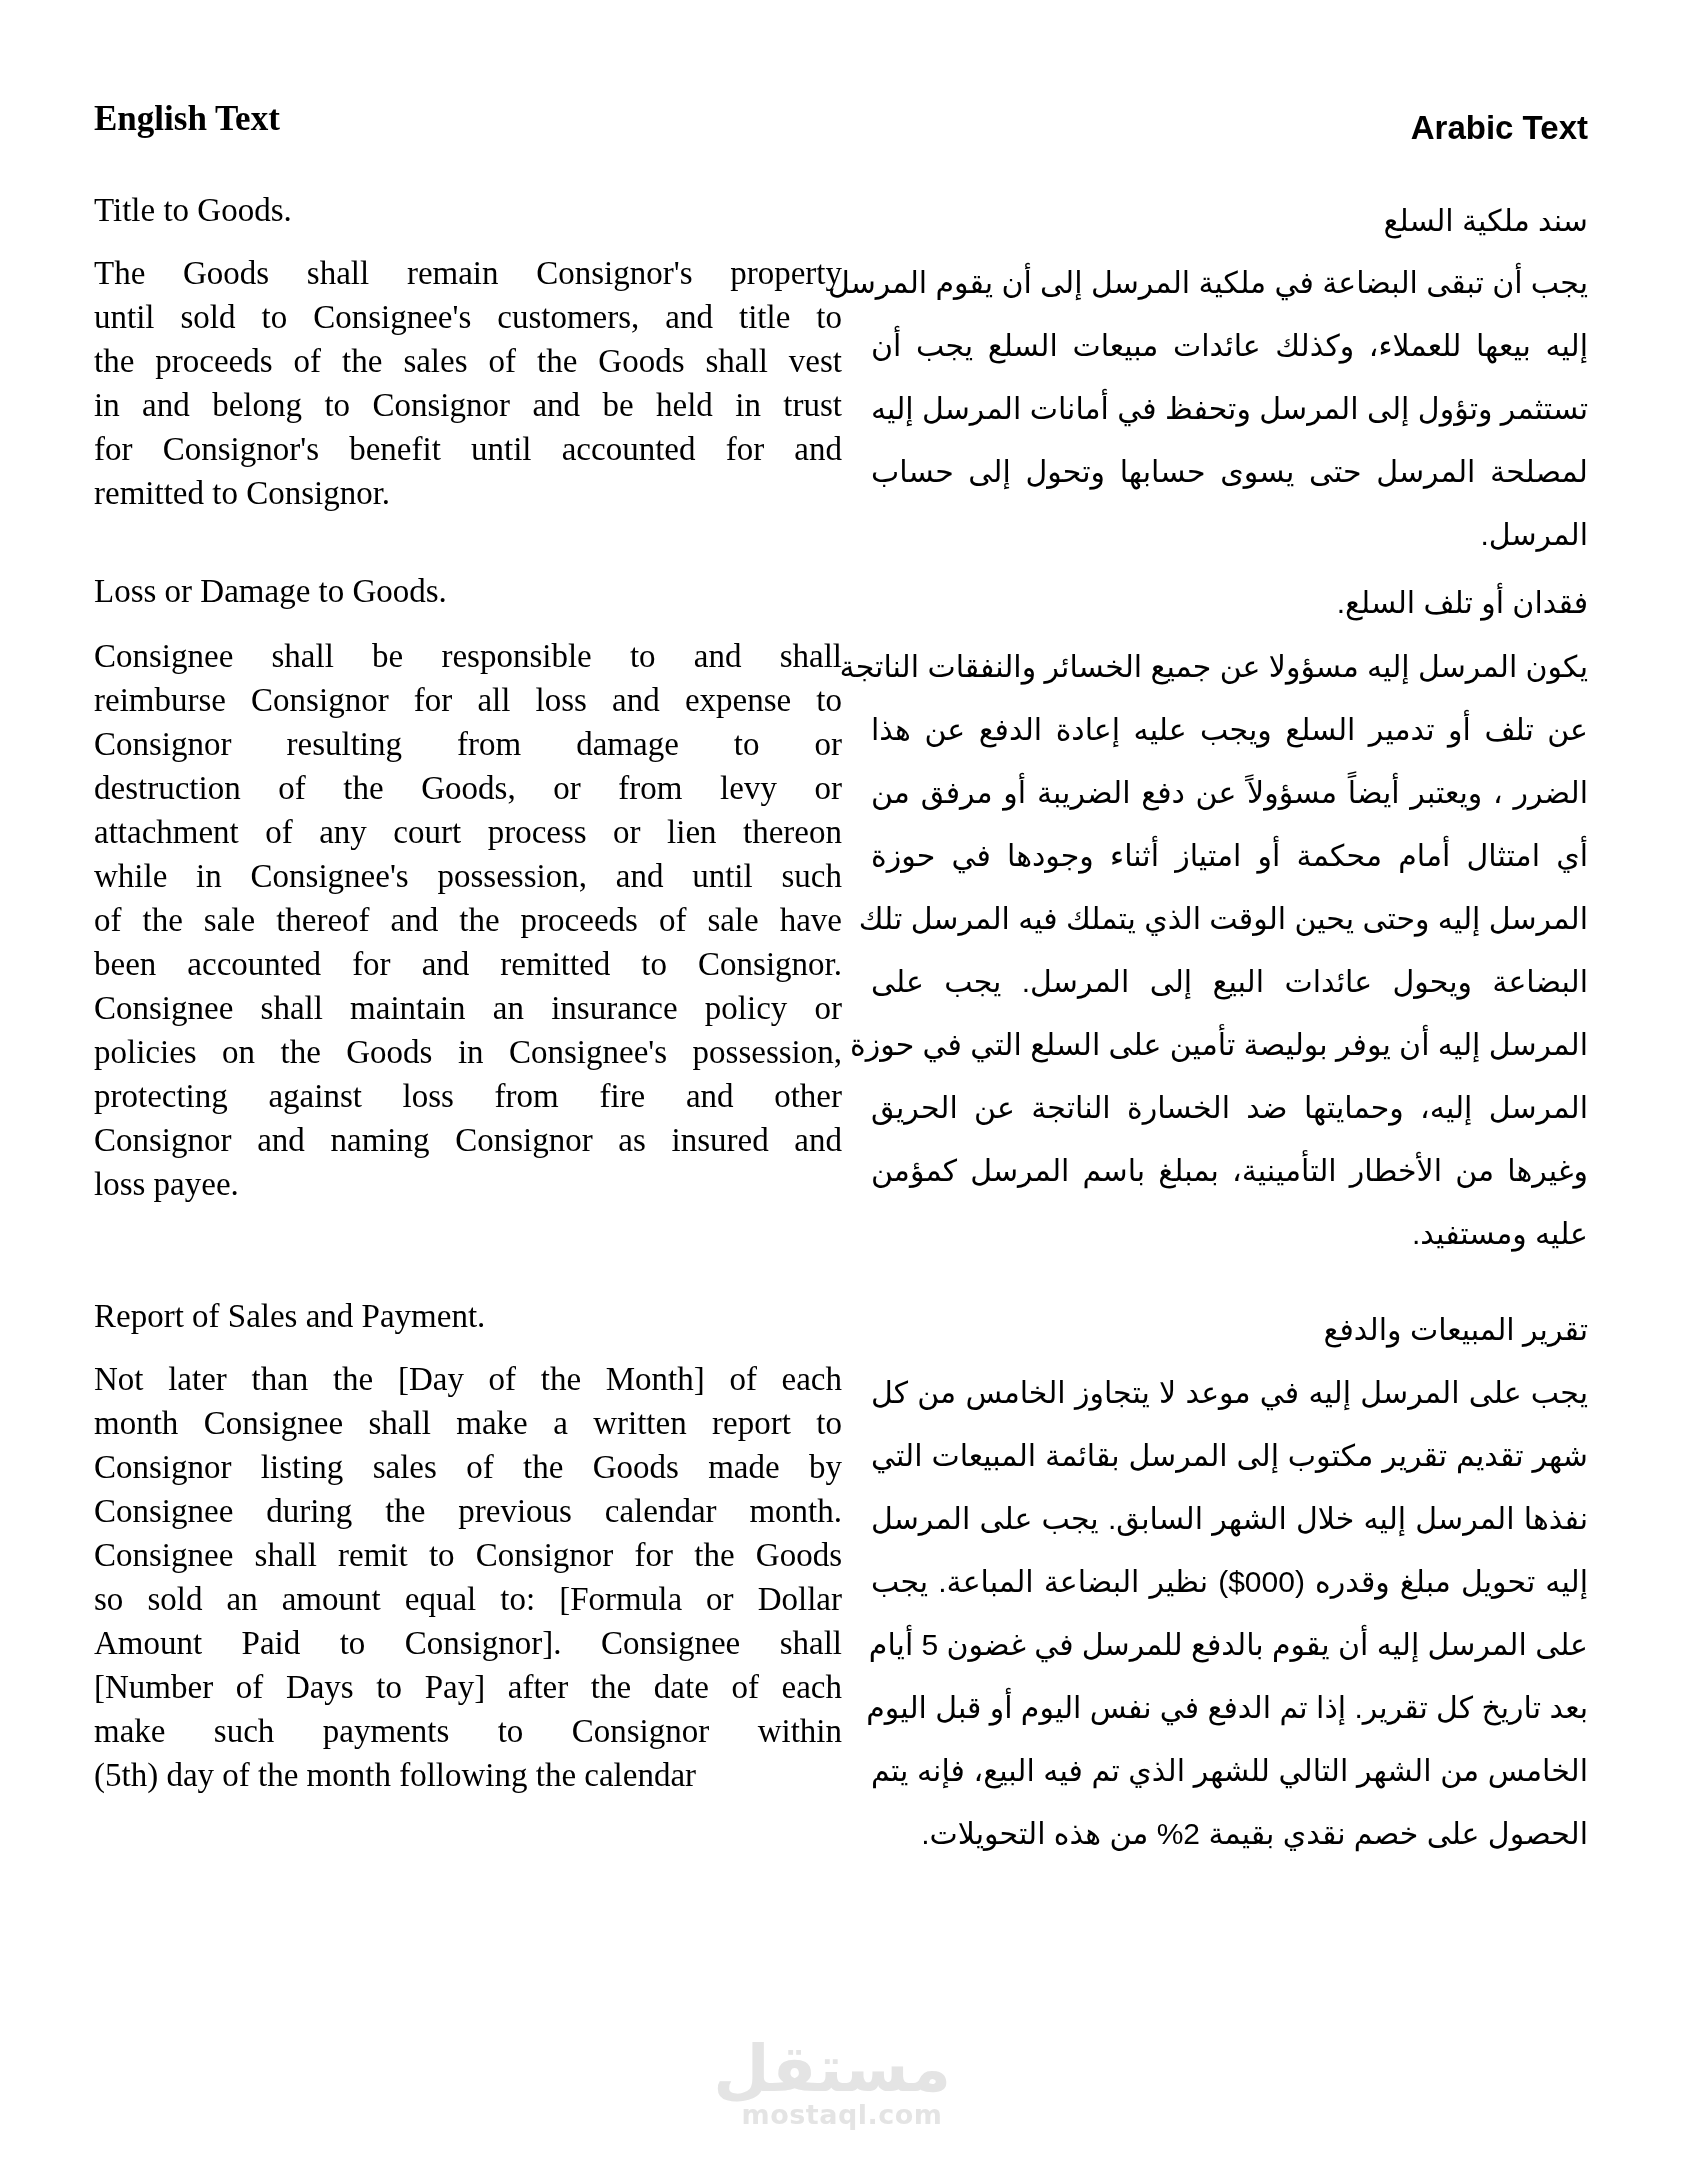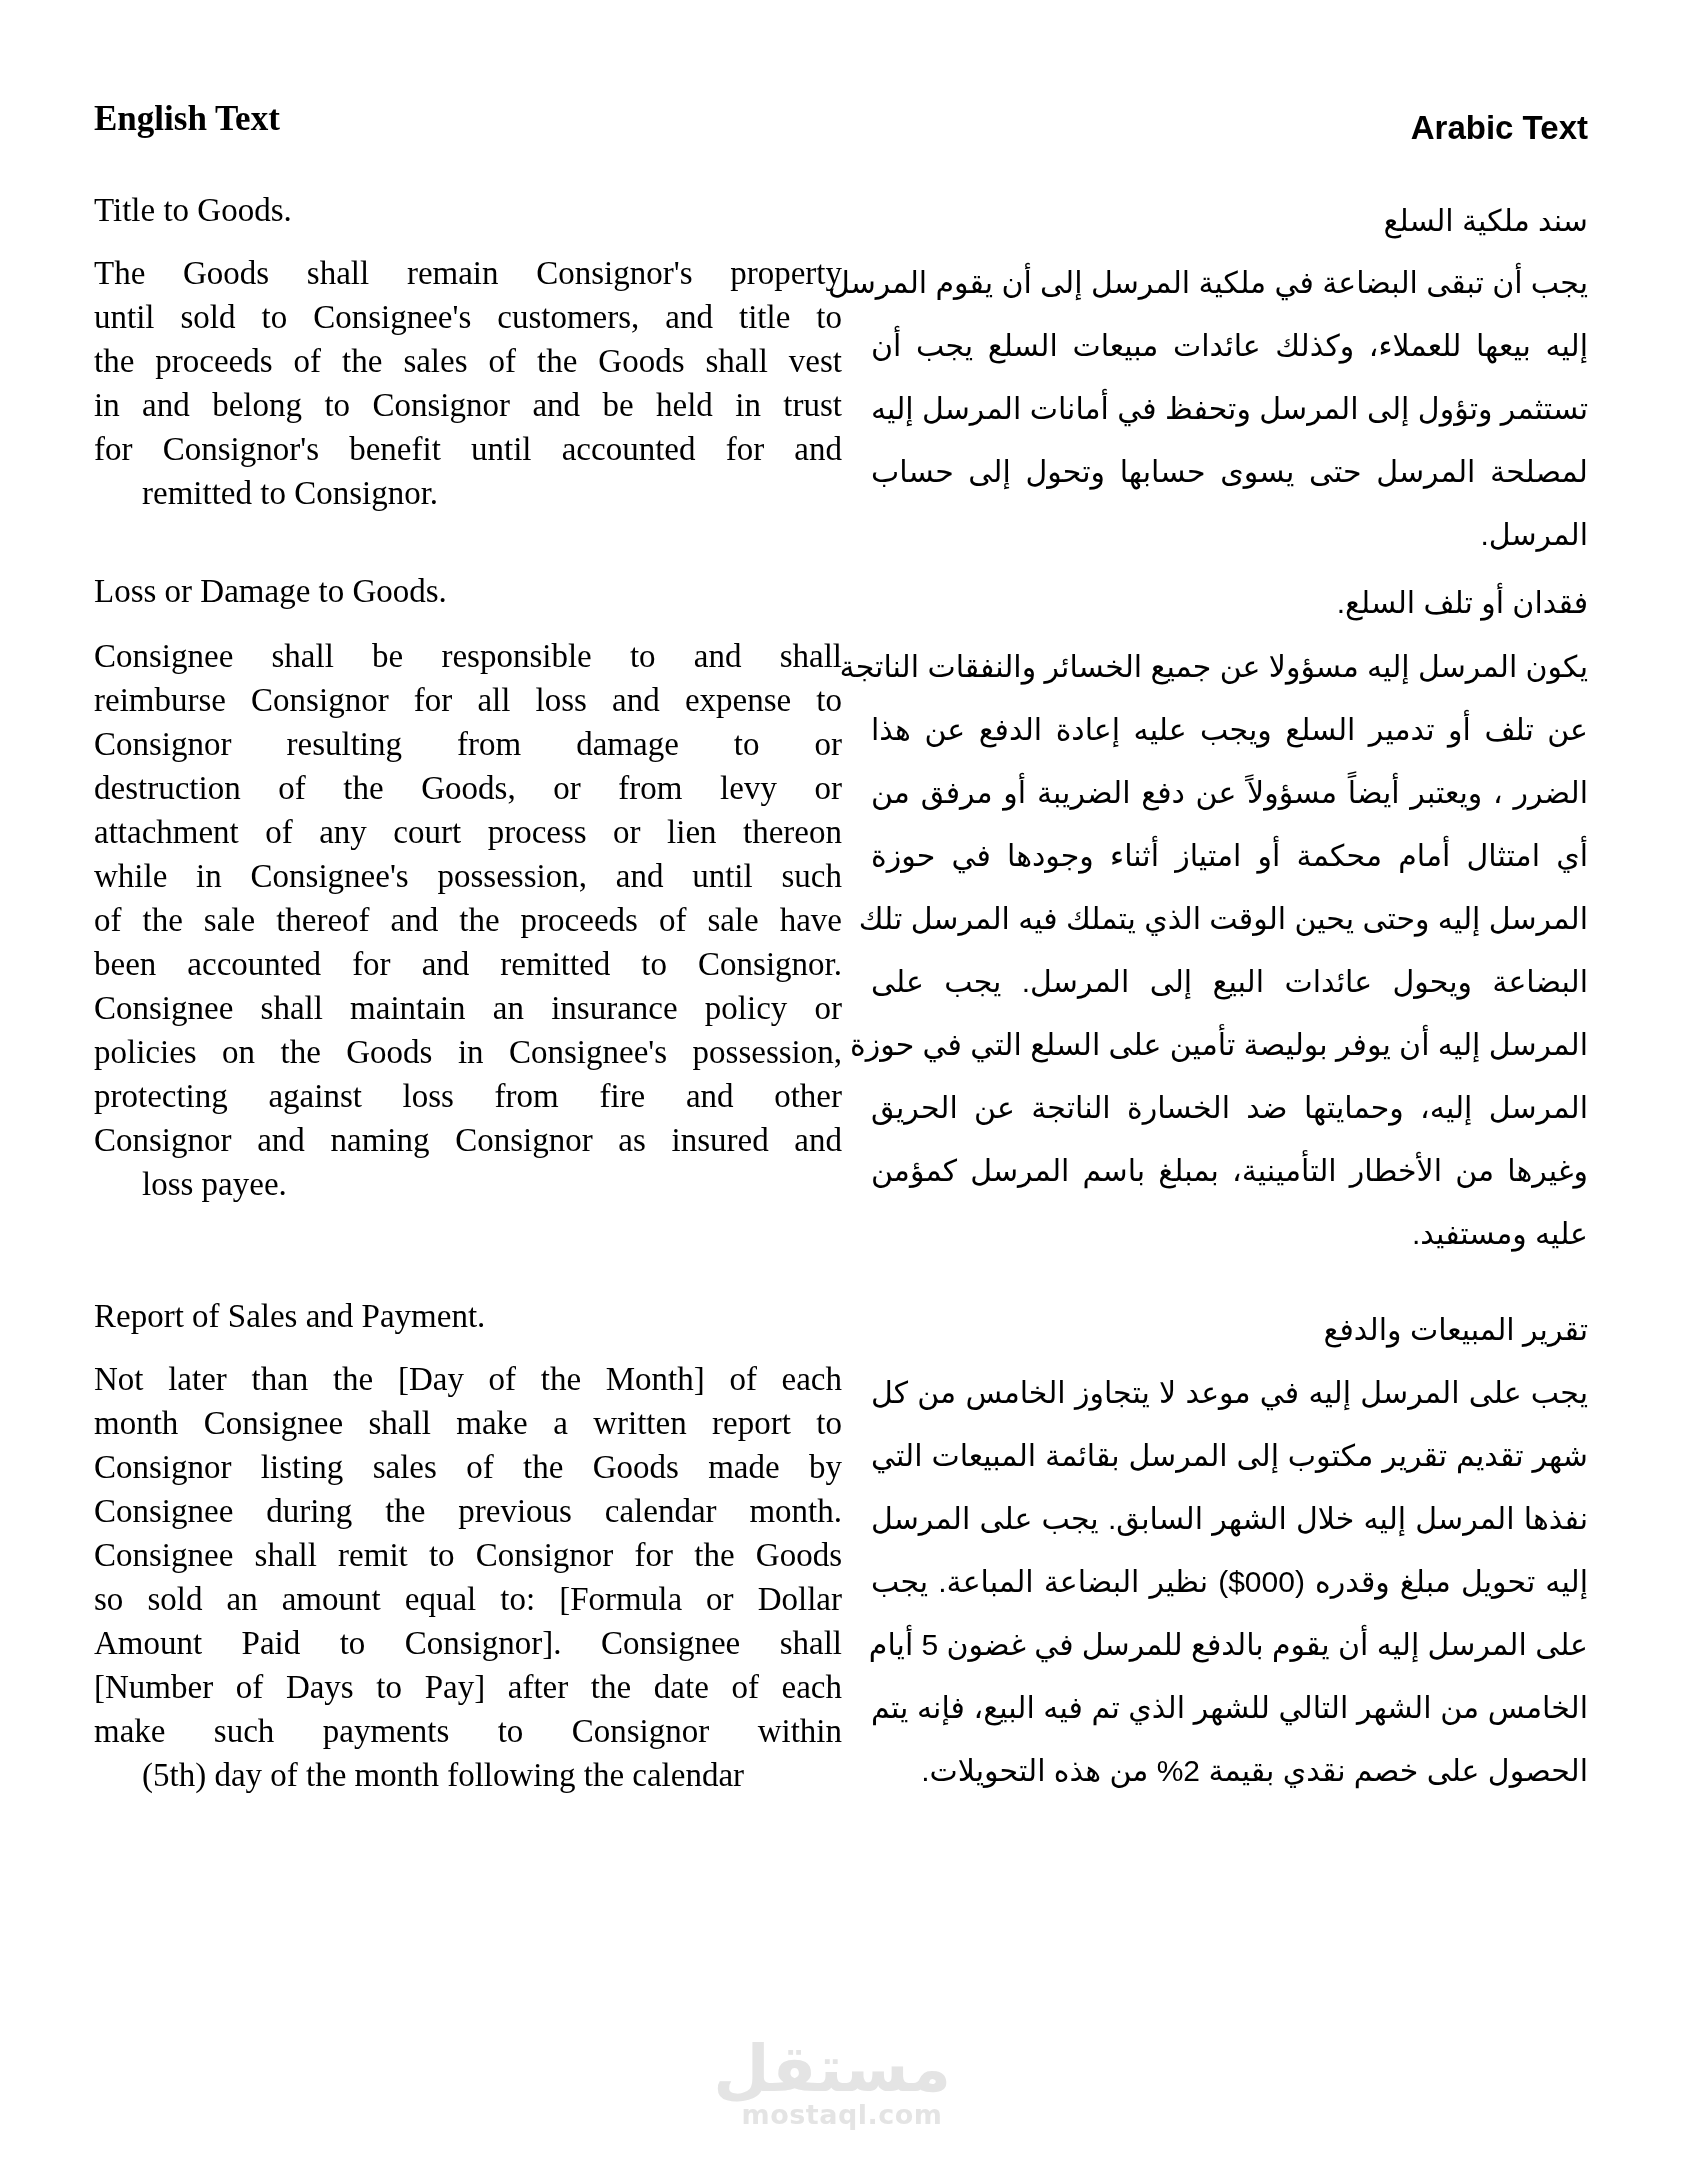--- a/index.html
+++ b/index.html
@@ -2,21 +2,21 @@
 <html><head>
 <meta charset="utf-8">
 <style>
   html, body { margin: 0; padding: 0; background: #ffffff; }
   body { width: 1683px; height: 2178px; position: relative; overflow: hidden; color: #000; }
   .col-en { position: absolute; left: 94px; width: 748px; font-family: "Liberation Serif", "DejaVu Serif", serif; }
   .col-ar { position: absolute; right: 95px; width: 717px; font-family: "Liberation Sans", "DejaVu Sans", sans-serif; direction: rtl; }
   .h-en { font-family: "Liberation Serif", serif; font-weight: bold; font-size: 35px; position: absolute; left: 94px; top: 99px; }
   .h-ar { font-family: "Liberation Sans", sans-serif; font-weight: bold; font-size: 33px; position: absolute; right: 95px; top: 109px; }
   .en-line { font-size: 33px; height: 44px; line-height: 44px; white-space: nowrap; text-align: justify; text-align-last: justify; }
-  .en-line.last { text-align-last: left; margin-left: 48px; }
+  .en-line.last { text-align-last: left; }
   .en-title { font-size: 33px; line-height: 44px; white-space: nowrap; position: absolute; left: 94px; }
   .ar-line { font-size: 30px; height: 63px; line-height: 63px; white-space: nowrap; text-align: justify; text-align-last: justify; }
   .ar-line.last { text-align-last: right; }
   .ar-title { font-size: 30px; line-height: 63px; white-space: nowrap; position: absolute; right: 95px; direction: rtl; font-family: "Liberation Sans", "DejaVu Sans", sans-serif; }
   .watermark { position: absolute; left: 733px; top: 2037px; width: 218px; text-align: center; color: #e4e4e4; font-family: "DejaVu Sans", sans-serif; }
   .wm-ar { font-size: 65px; font-weight: bold; line-height: 63px; direction: rtl; }
   .wm-en { font-size: 27px; font-weight: bold; line-height: 30px; letter-spacing: 0.5px; }
 </style>
 </head>
 <body>
@@ -86,20 +86,21 @@
     <div class="ar-line">المرسل إليه، وحمايتها ضد الخسارة الناتجة عن الحريق</div>
     <div class="ar-line">وغيرها من الأخطار التأمينية، بمبلغ باسم المرسل كمؤمن</div>
     <div class="ar-line last">عليه ومستفيد.</div>
   </div>
 <div class="col-ar" style="top:1361px">
     <div class="ar-line">يجب على المرسل إليه في موعد لا يتجاوز الخامس من كل</div>
     <div class="ar-line">شهر تقديم تقرير مكتوب إلى المرسل بقائمة المبيعات التي</div>
     <div class="ar-line">نفذها المرسل إليه خلال الشهر السابق. يجب على المرسل</div>
     <div class="ar-line">إليه تحويل مبلغ وقدره (000$) نظير البضاعة المباعة. يجب</div>
     <div class="ar-line">على المرسل إليه أن يقوم بالدفع للمرسل في غضون 5 أيام</div>
+    <div class="ar-line">بعد تاريخ كل تقرير. إذا تم الدفع في نفس اليوم أو قبل اليوم</div>
     <div class="ar-line">الخامس من الشهر التالي للشهر الذي تم فيه البيع، فإنه يتم</div>
     <div class="ar-line last">الحصول على خصم نقدي بقيمة 2% من هذه التحويلات.</div>
   </div>
 
 <div class="watermark">
   <div class="wm-ar">مستقل</div>
   <div class="wm-en">mostaql.com</div>
 </div>
 
 

